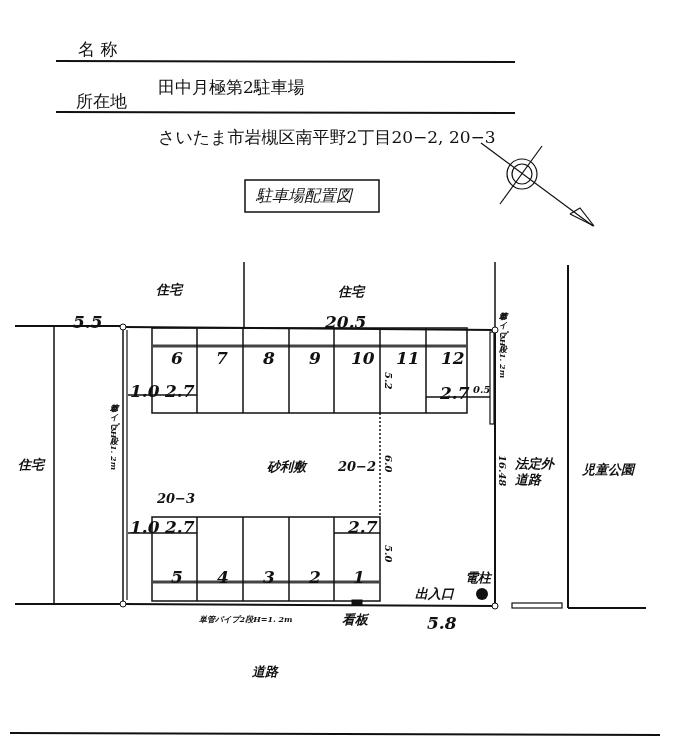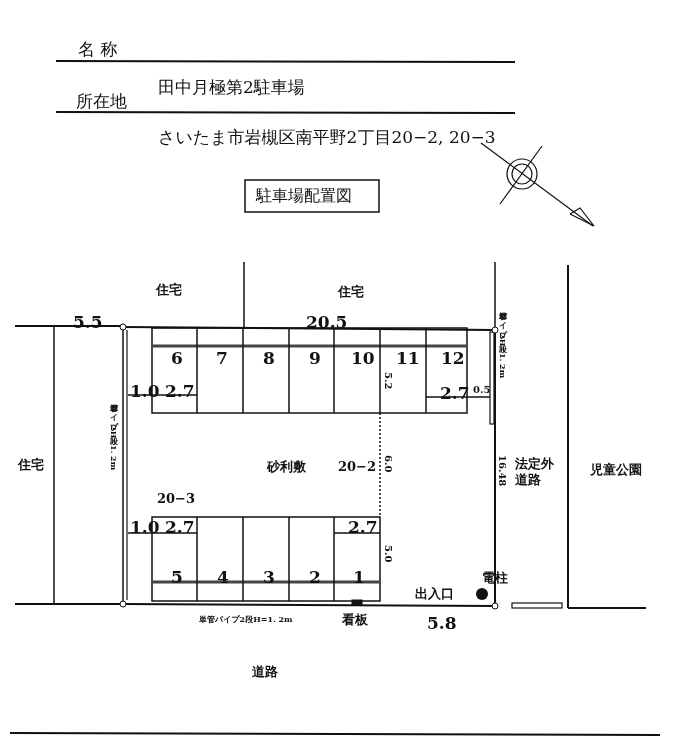--- a/index.html
+++ b/index.html
@@ -1,18 +1,18 @@
 <!DOCTYPE html>
 <html><head>
 <meta charset="utf-8">
 <style>
   html,body{margin:0;padding:0;background:#fff;}
   body{width:676px;height:756px;position:relative;overflow:hidden;font-family:"DejaVu Serif","Liberation Serif",serif;color:#111;}
   .hdr{position:absolute;font-size:17px;white-space:nowrap;text-align:center;}
-  .lbl{position:absolute;white-space:nowrap;font-size:13px;font-weight:bold;line-height:1;}
+  .lbl{position:absolute;white-space:nowrap;font-size:13px;font-weight:bold;line-height:1;font-style:italic;}
   .sm{font-size:17px;font-weight:bold;}
   .tiny{font-size:8px;font-weight:bold;}
   .vert{writing-mode:vertical-rl;}
   svg{position:absolute;left:0;top:0;}
 </style>
 </head>
 <body>
 
 <div class="hdr" style="left:78px;top:38px;">名 称</div>
 <div class="hdr" style="left:158px;top:38px;margin-top:38px;">田中月極第2駐車場</div>
@@ -85,21 +85,21 @@
   <circle cx="482" cy="594" r="6" fill="#111"></circle>
 </svg>
 
 <div class="lbl" style="left:256px;top:188px;font-size:16px;font-weight:normal;">駐車場配置図</div>
 
 <div class="lbl" style="left:156px;top:283px;">住宅</div>
 <div class="lbl" style="left:338px;top:285px;">住宅</div>
 <div class="lbl" style="left:18px;top:458px;">住宅</div>
 <div class="lbl" style="left:515px;top:457px;">法定外</div>
 <div class="lbl" style="left:515px;top:473px;">道路</div>
-<div class="lbl" style="left:582px;top:463px;margin-left:8px;">児童公園</div>
+<div class="lbl" style="left:582px;top:463px;">児童公園</div>
 <div class="lbl" style="left:252px;top:665px;">道路</div>
 
 <div class="lbl" style="left:157px;top:460px;margin-top:32px;">20−3</div>
 <div class="lbl" style="left:267px;top:460px;">砂利敷</div>
 <div class="lbl" style="left:338px;top:460px;">20−2</div>
 
 <div class="lbl sm" style="left:171px;top:350px;">6</div>
 <div class="lbl sm" style="left:216px;top:350px;">7</div>
 <div class="lbl sm" style="left:263px;top:350px;">8</div>
 <div class="lbl sm" style="left:309px;top:350px;">9</div>
@@ -107,33 +107,33 @@
 <div class="lbl sm" style="left:396px;top:350px;">11</div>
 <div class="lbl sm" style="left:441px;top:350px;">12</div>
 
 <div class="lbl sm" style="left:171px;top:569px;">5</div>
 <div class="lbl sm" style="left:217px;top:569px;">4</div>
 <div class="lbl sm" style="left:263px;top:569px;">3</div>
 <div class="lbl sm" style="left:309px;top:569px;">2</div>
 <div class="lbl sm" style="left:353px;top:569px;">1</div>
 
 <div class="lbl sm" style="left:73px;top:314px;">5.5</div>
-<div class="lbl sm" style="left:306px;top:314px;">20.5</div>
+<div class="lbl sm" style="left:325px;top:314px;">20.5</div>
 <div class="lbl sm" style="left:130px;top:383px;">1.0</div>
 <div class="lbl sm" style="left:165px;top:383px;">2.7</div>
 <div class="lbl sm" style="left:440px;top:385px;">2.7</div>
 <div class="lbl sm" style="left:473px;top:385px;font-size:10px;">0.5</div>
 <div class="lbl sm vert" style="left:383px;top:372px;font-size:10px;">5.2</div>
 <div class="lbl sm vert" style="left:383px;top:455px;font-size:10px;">6.0</div>
 <div class="lbl sm vert" style="left:383px;top:545px;font-size:10px;">5.0</div>
 <div class="lbl sm vert" style="left:497px;top:455px;font-size:10px;">16.48</div>
 <div class="lbl sm" style="left:130px;top:519px;">1.0</div>
 <div class="lbl sm" style="left:165px;top:519px;">2.7</div>
 <div class="lbl sm" style="left:348px;top:519px;">2.7</div>
 <div class="lbl sm" style="left:427px;top:615px;">5.8</div>
 
 <div class="lbl tiny vert" style="left:110px;top:398px;">単管パイプ2段H=1. 2m</div>
 <div class="lbl tiny vert" style="left:499px;top:306px;">単管パイプ2段H=1. 2m</div>
 <div class="lbl tiny" style="left:199px;top:615px;">単管パイプ2段H=1. 2m</div>
 
-<div class="lbl" style="left:465px;top:571px;margin-left:17px;">電柱</div>
+<div class="lbl" style="left:465px;top:571px;">電柱</div>
 <div class="lbl" style="left:415px;top:587px;">出入口</div>
 <div class="lbl" style="left:342px;top:613px;">看板</div>
 
 </body></html>

